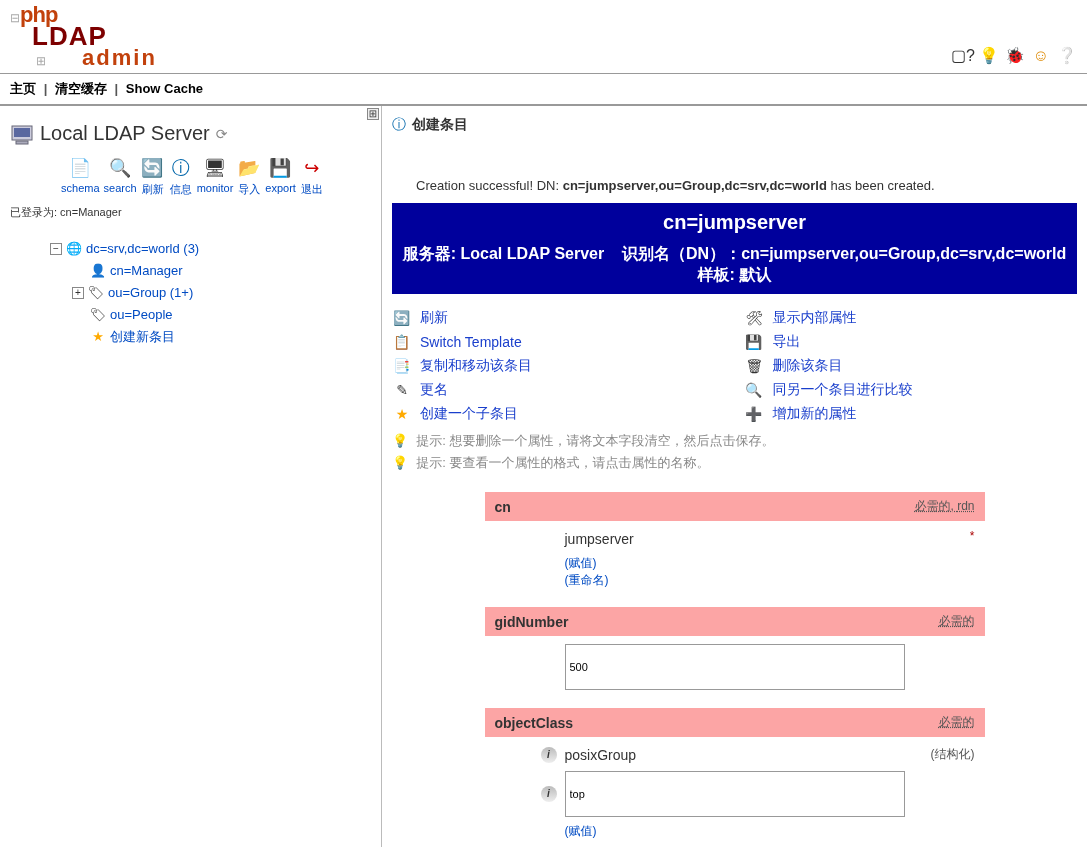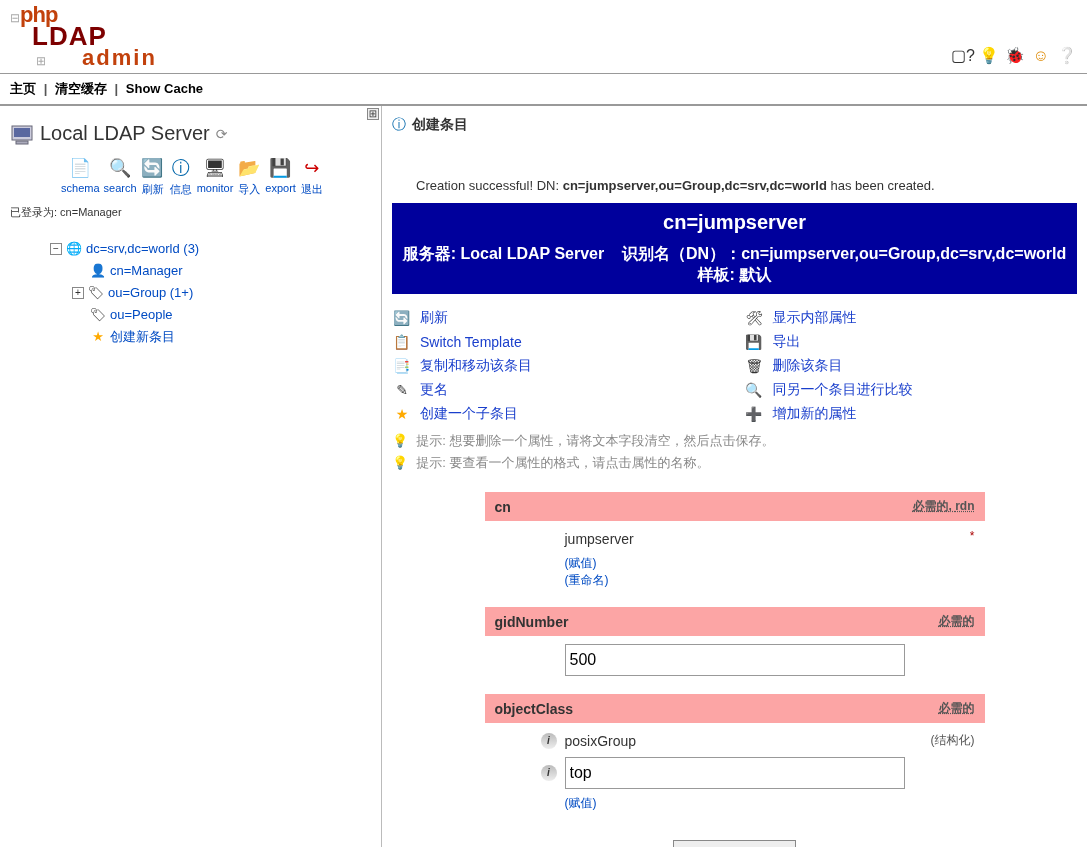--- a/index.html
+++ b/index.html
@@ -51,23 +51,23 @@
 
   .action-grid { display:grid; grid-template-columns:1fr 1fr; gap:4px 20px; margin:14px 0 8px 0; }
   .action-item { display:flex; align-items:center; gap:8px; font-size:14px; }
   .action-icon { width:20px; height:20px; display:inline-flex; align-items:center; justify-content:center; }
   .action-item a { color:#1a3fcc; }
 
   .hint { display:flex; align-items:center; gap:8px; font-size:13px; color:#888; margin:4px 0; }
 
   .attr-section { margin: 20px auto 0 auto; width: 500px; }
   .attr-header { background:#fca5a5; padding:6px 10px; font-size:14px; display:flex; justify-content:space-between; align-items:flex-end; margin-top:10px; }
-  .attr-header .req { font-size:12px; color:#555; text-decoration:underline dotted; font-weight:bold; }
+  .attr-header .req { font-size:12px; color:#555; text-decoration:underline dotted; font-weight:normal; }
   .attr-body { padding:8px 0 8px 80px; position:relative; }
-  .attr-input { width:340px; padding:6px 4px; border:1px solid #999; font-size:16px; }
+  .attr-input { width:340px; padding:16px 4px; border:1px solid #999; font-size:11px; }
   .attr-text { font-size:14px; padding:2px 0; }
   .attr-star { position:absolute; right:10px; top:8px; color:#a00; }
   .attr-links { font-size:12px; margin-top:6px; }
   .attr-structural { font-size:12px; color:#555; }
   .attr-row { display:flex; align-items:center; justify-content:space-between; padding-right:10px; margin-bottom:6px; }
   .attr-row-left { display:flex; align-items:center; gap:8px; }
   .info-bullet { width:16px; height:16px; border-radius:50%; background:linear-gradient(#bbb,#eee); display:inline-flex; align-items:center; justify-content:center; font-size:10px; font-style:italic; font-weight:bold; color:#333; margin-left:-24px; }
 
   .update-btn { display:block; margin:20px auto; padding:4px 10px; border:1px solid #888; background:#eee; font-size:13px;font-family:Liberation Mono, monospace; }
 

